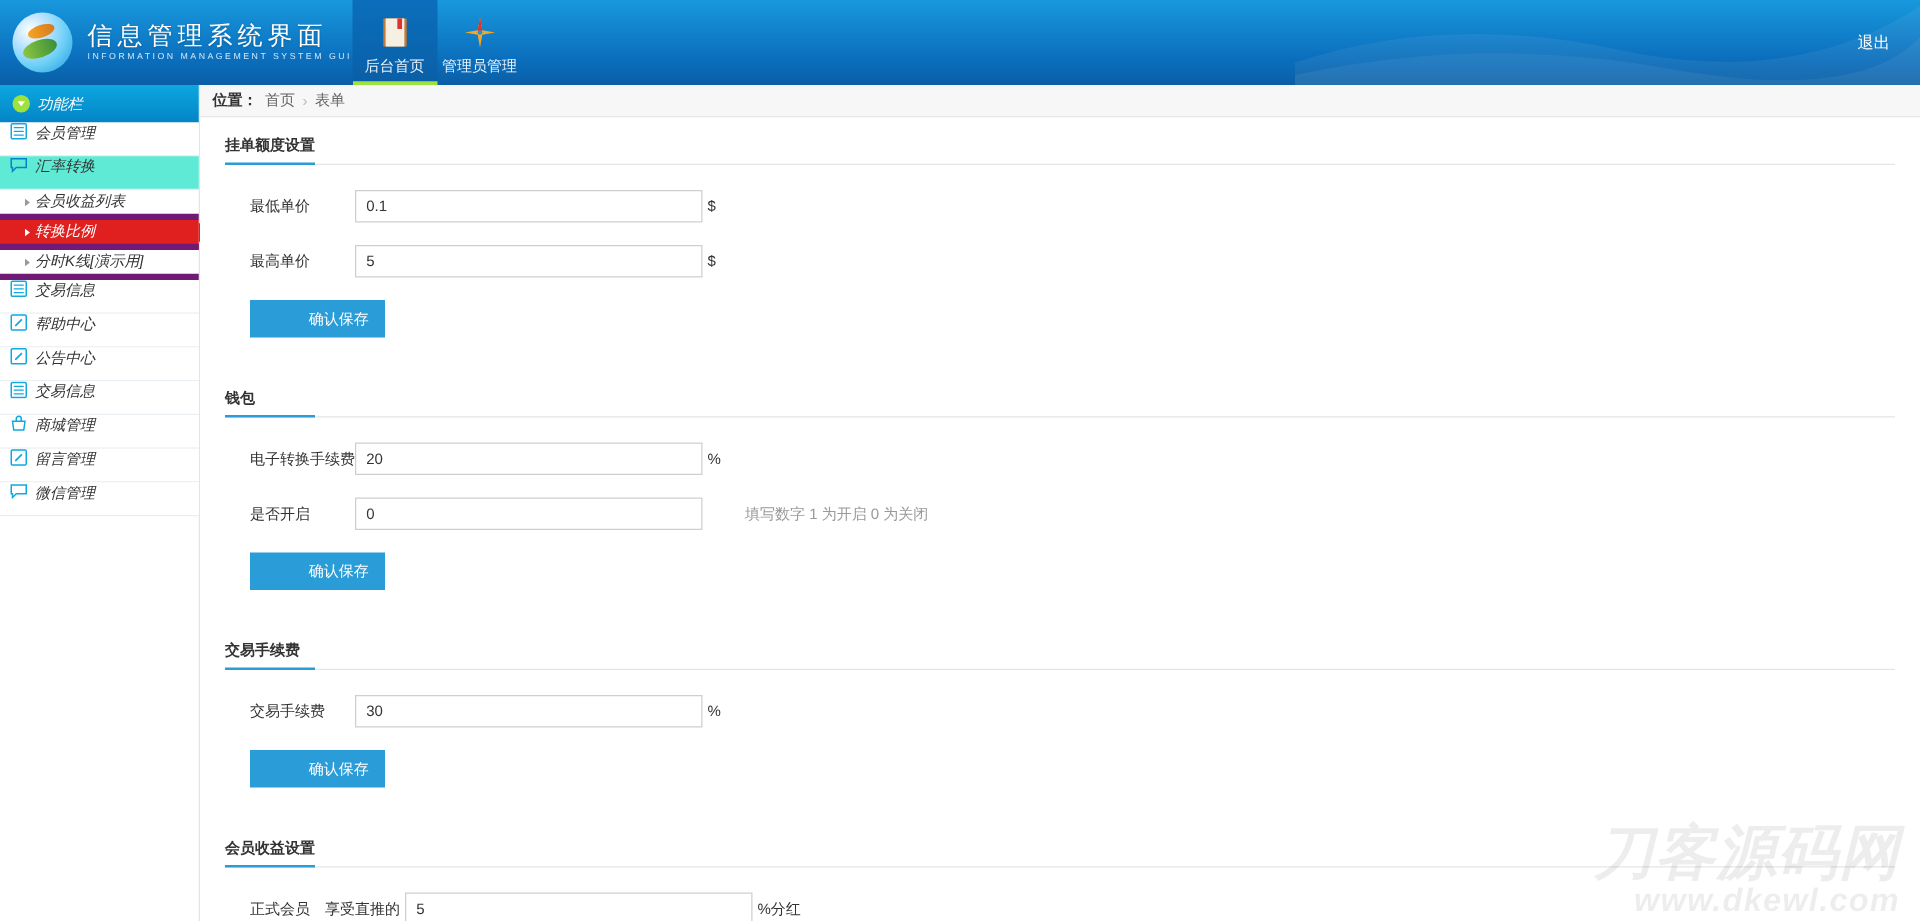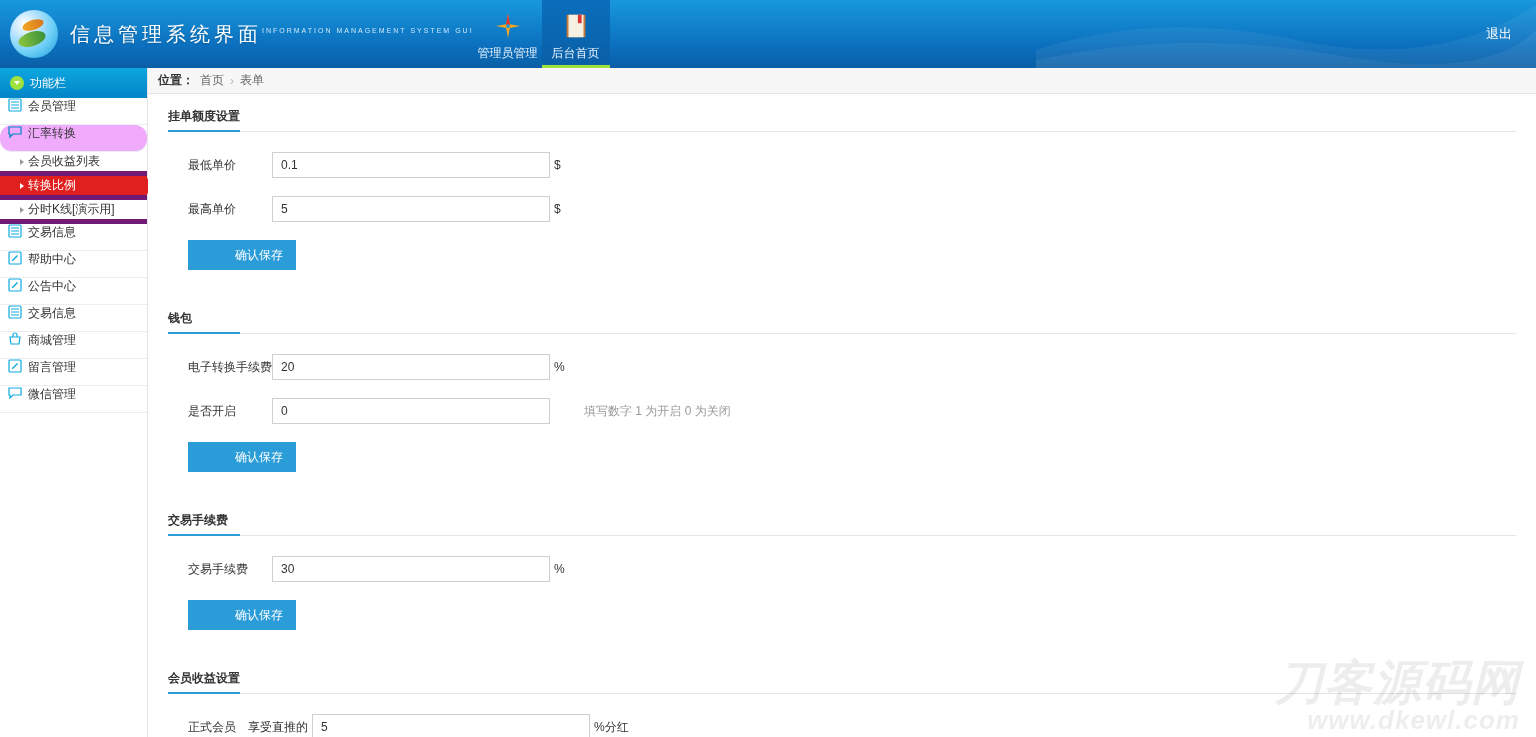--- a/index.html
+++ b/index.html
@@ -57,21 +57,21 @@
   }
   .logo-mark::after {
     content: "";
     position: absolute;
     left: 12px; top: 10px;
     width: 22px; height: 10px;
     border-radius: 50%;
     background: linear-gradient(90deg, #f5a623, #d6791e);
     transform: rotate(-18deg);
   }
-  .logo-text { display: flex; flex-direction: row; line-height: 1; }
+  .logo-text { display: flex; flex-direction: column; line-height: 1; }
   .logo-title {
     font-size: 20px;
     letter-spacing: 4px;
     font-weight: 400;
     color: #ffffff;
     text-shadow: 0 1px 2px rgba(0,0,0,0.2);
   }
   .logo-sub {
     font-size: 7px;
     letter-spacing: 2px;
@@ -107,24 +107,25 @@
   }
   .logout {
     color: #fff;
     font-size: 13px;
     cursor: pointer;
   }
 
   
   .body-row { display: flex; height: calc(737px - 68px); }
   .sidebar {
-    width: 148px;
+    width: 160px;
     background: #fff;
     border-right: 1px solid #e4e4e4;
     flex: none;
+    font-style: italic;
   }
   .side-title {
     height: 30px;
     background: linear-gradient(180deg, #0da7e0, #0384c6);
     color: #fff;
     display: flex;
     align-items: center;
     padding-left: 10px;
     font-size: 12px;
     gap: 6px;
@@ -149,22 +150,21 @@
     display: flex;
     align-items: flex-start;
     padding-left: 8px;
     gap: 6px;
     color: #333;
     cursor: pointer;
     font-size: 12px;
     background: #fff;
   }
   .side-item.expanded {
-    background: #f0abfc;
-    border-radius: 12px;
+    background: #5eead4;
   }
   .side-item.expanded .side-ic { color: #0384c6; }
   .side-ic {
     width: 14px; height: 14px;
     color: #0fa9e0;
     flex: none;
   }
   .side-sub {
     height: 24px;
     border-bottom: 5px solid #701a75;
@@ -323,35 +323,35 @@
 
   <div class="logo-area">
     <div class="logo-mark"></div>
     <div class="logo-text">
       <span class="logo-title">信息管理系统界面</span>
       <span class="logo-sub">INFORMATION MANAGEMENT SYSTEM GUI</span>
     </div>
   </div>
 
   <div class="top-tabs">
+    <div class="top-tab active">
+      <svg class="tab-icon" viewBox="0 0 32 32">
+        <rect x="6" y="4" width="20" height="24" rx="1" fill="#c87a34"></rect>
+        <rect x="8" y="4" width="16" height="24" fill="#f5f0e1"></rect>
+        <rect x="18" y="4" width="4" height="9" fill="#d33"></rect>
+      </svg>
+      <span>后台首页</span>
+    </div>
     <div class="top-tab">
       <svg class="tab-icon" viewBox="0 0 32 32">
         <polygon points="16,3 18,14 29,16 18,18 16,29 14,18 3,16 14,14" fill="#f5a623"></polygon>
         <polygon points="16,3 18,14 16,16 14,14" fill="#d33"></polygon>
         <circle cx="16" cy="16" r="2" fill="#1898dd"></circle>
       </svg>
       <span>管理员管理</span>
-    </div>
-    <div class="top-tab active">
-      <svg class="tab-icon" viewBox="0 0 32 32">
-        <rect x="6" y="4" width="20" height="24" rx="1" fill="#c87a34"></rect>
-        <rect x="8" y="4" width="16" height="24" fill="#f5f0e1"></rect>
-        <rect x="18" y="4" width="4" height="9" fill="#d33"></rect>
-      </svg>
-      <span>后台首页</span>
     </div>
   </div>
 
   <div class="header-right">
     <span class="logout">退出</span>
   </div>
 </div>
 
 <div class="body-row">
 

